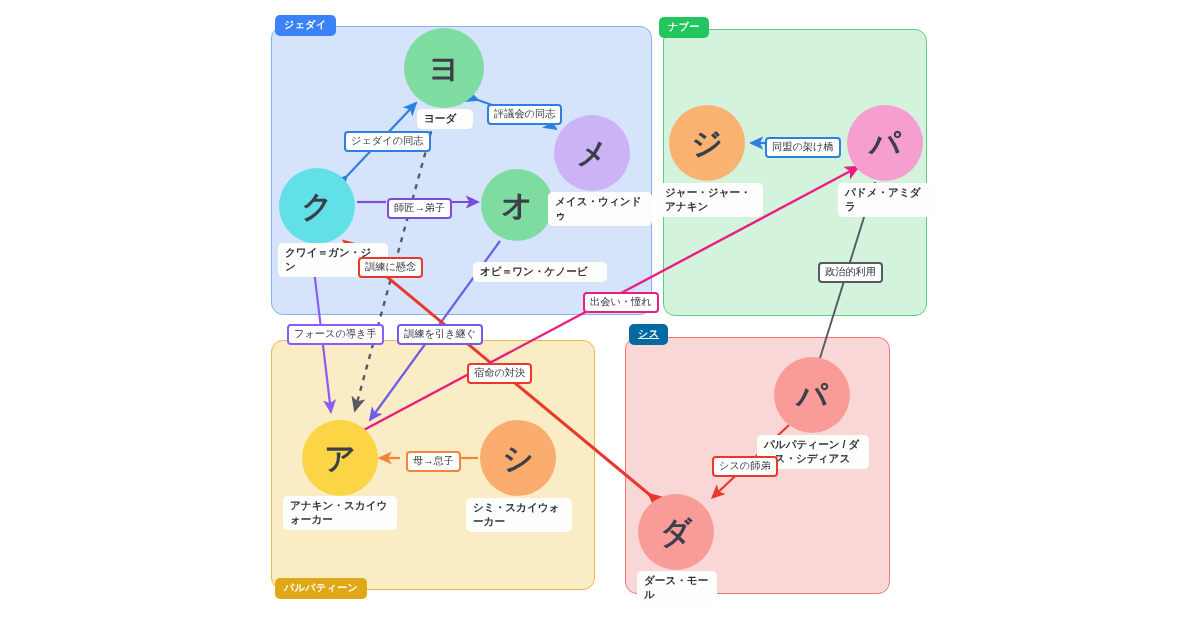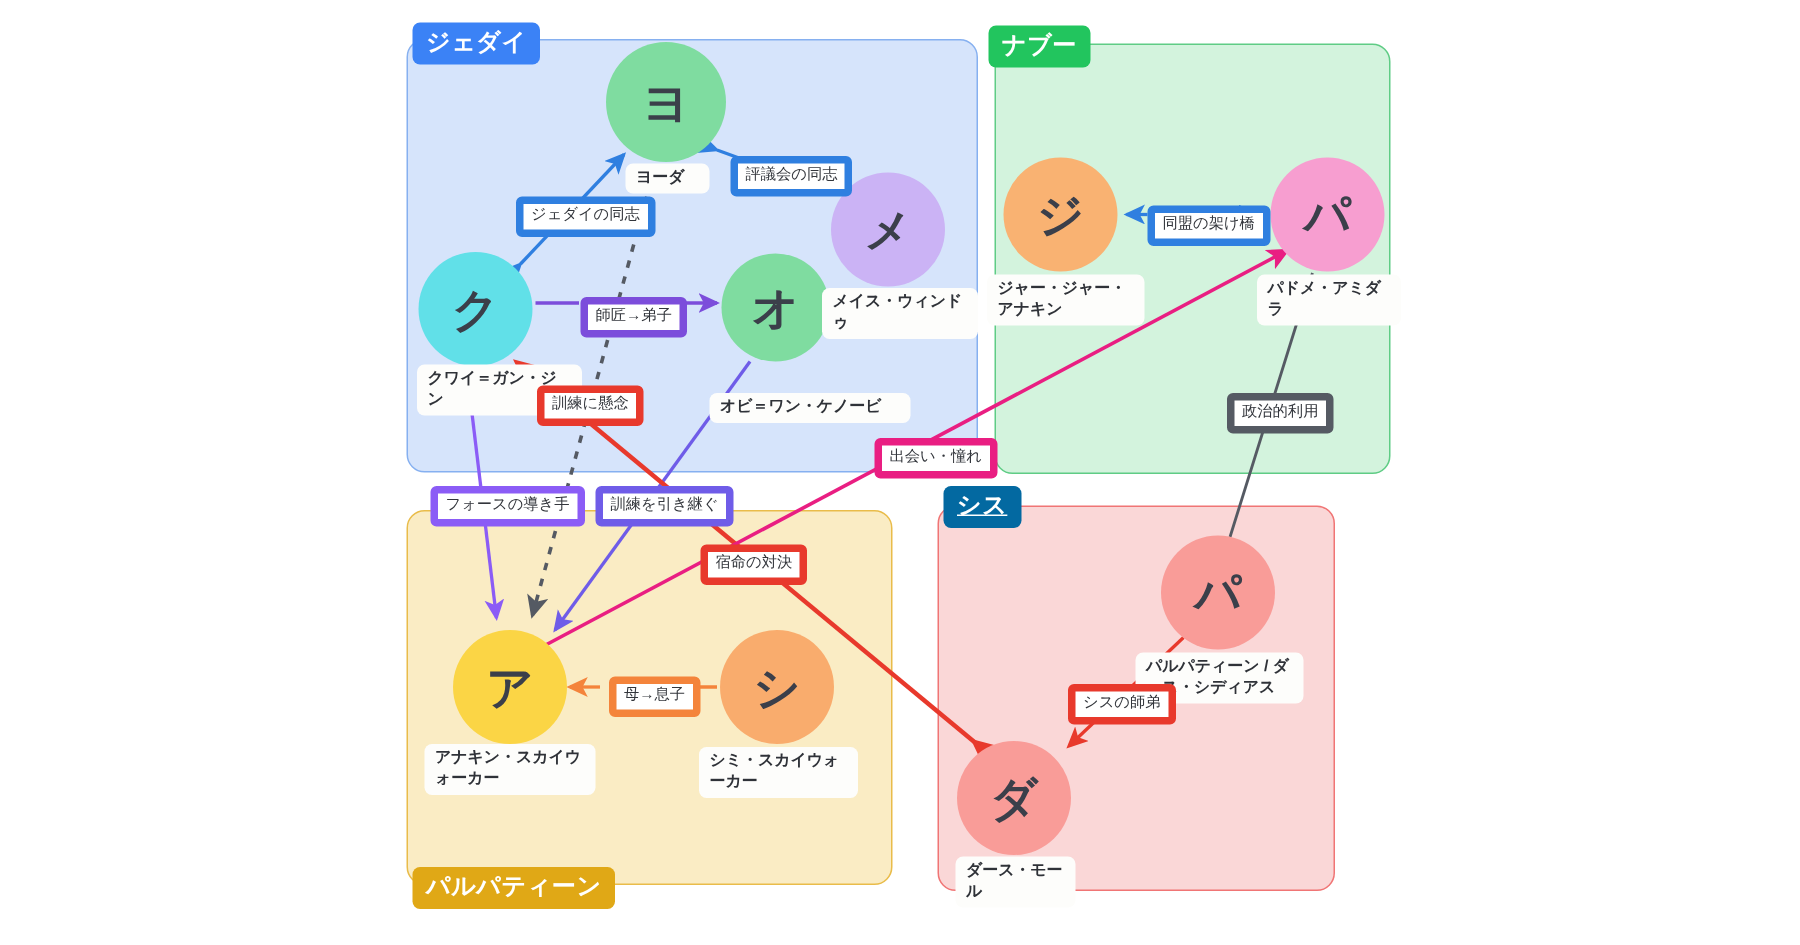--- a/index.html
+++ b/index.html
@@ -7,36 +7,36 @@
     width:1200px;height:630px;background:#ffffff;overflow:hidden;
     font-family:"Liberation Sans","DejaVu Sans",sans-serif;
     -webkit-font-smoothing:antialiased;
   }
   #stage{position:relative;width:1200px;height:630px;}
   svg#wires{position:absolute;left:0;top:0;width:1200px;height:630px;}
 
   
   .cluster{position:absolute;border-radius:12px;border:1.6px solid;box-sizing:border-box;}
   .cluster-tag{
-    position:absolute;color:#fff;font-size:16px;font-weight:700;
+    position:absolute;color:#fff;font-size:10px;font-weight:700;
     padding:3px 9px 4px;border-radius:5px;white-space:nowrap;letter-spacing:.4px;
   }
 
   
   .node{position:absolute;border-radius:50%;display:flex;align-items:center;justify-content:center;}
   .node-glyph{font-size:31px;font-weight:700;color:#3b3f4a;line-height:1;}
   .node-label{
     position:absolute;background:#fdfdfb;border-radius:5px;padding:3px 7px;
     font-size:10.6px;font-weight:700;color:#2f3238;text-align:left;
     line-height:1.32;white-space:normal;box-sizing:border-box;
   }
 
   
   .elabel{
-    position:absolute;background:#ffffff;border:5px solid #0369a1;border-radius:4px;
+    position:absolute;background:#ffffff;border:2px solid #0369a1;border-radius:4px;
     padding:2px 5px;font-size:10.2px;color:#33363c;white-space:nowrap;line-height:1.25;
   }
 </style>
 </head>
 <body>
 
 <div id="stage">
 
   <div id="clusters">
       <div class="cluster" style="left: 271px; top: 26px; width: 381px; height: 289px; background: rgb(214, 228, 251); border-color: rgb(134, 176, 240);"></div>

